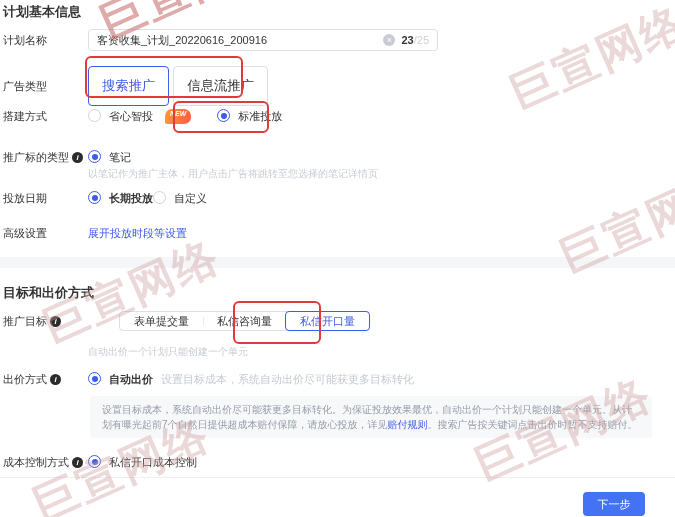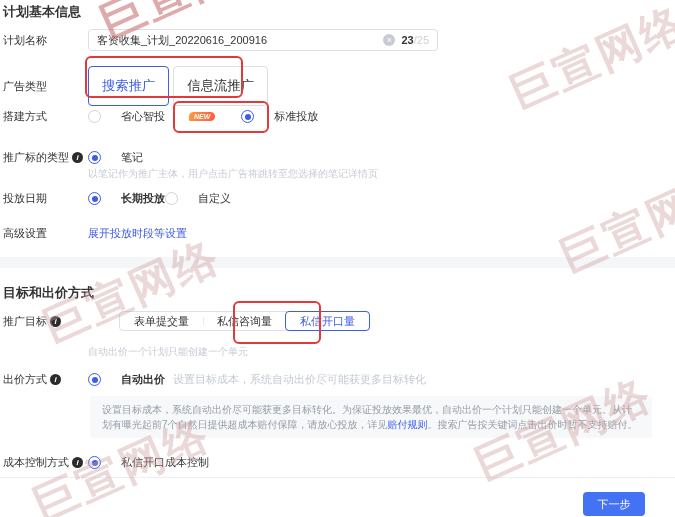--- a/index.html
+++ b/index.html
@@ -36,21 +36,21 @@
   .counter { flex:none; }
   .counter .cur { color:#333; font-weight:bold; }
   .counter .max { color:#ccd0d6; }
 
   
   .opt-btn { height:40px; line-height:24px; padding:0 13px; border:1px solid #dcdfe6; border-radius:4px; background:#fff;
              color:#333; margin-right:4px;font-family:Liberation Serif, serif; }
   .opt-btn.selected { border-color:#3d5ce8; color:#3d5ce8; }
 
   
-  .radio-item { display:flex; align-items:center; gap:20px; }
+  .radio-item { display:flex; gap:8px; }
   .radio { width:13px; height:13px; border-radius:50%; border:1px solid #cfd3da; background:#fff; position:relative; flex:none; }
   .radio.checked { border-color:#3d5ce8; }
   .radio.checked::after { content:""; position:absolute; left:2.5px; top:2.5px; width:6px; height:6px; border-radius:50%; background:#3d5ce8; }
 
   .new-badge { background:linear-gradient(100deg,#ff9a3d,#ff5940); color:#fff; font-size:7px; font-weight:bold; font-style:italic;
                padding:1px 5px; border-radius:7px 7px 7px 2px; margin-left:4px; }
 
   .desc { position:absolute; left:88px; color:#c6cbd3; font-size:10px; }
 
   .link { color:#3d5ce8; cursor:pointer; }

